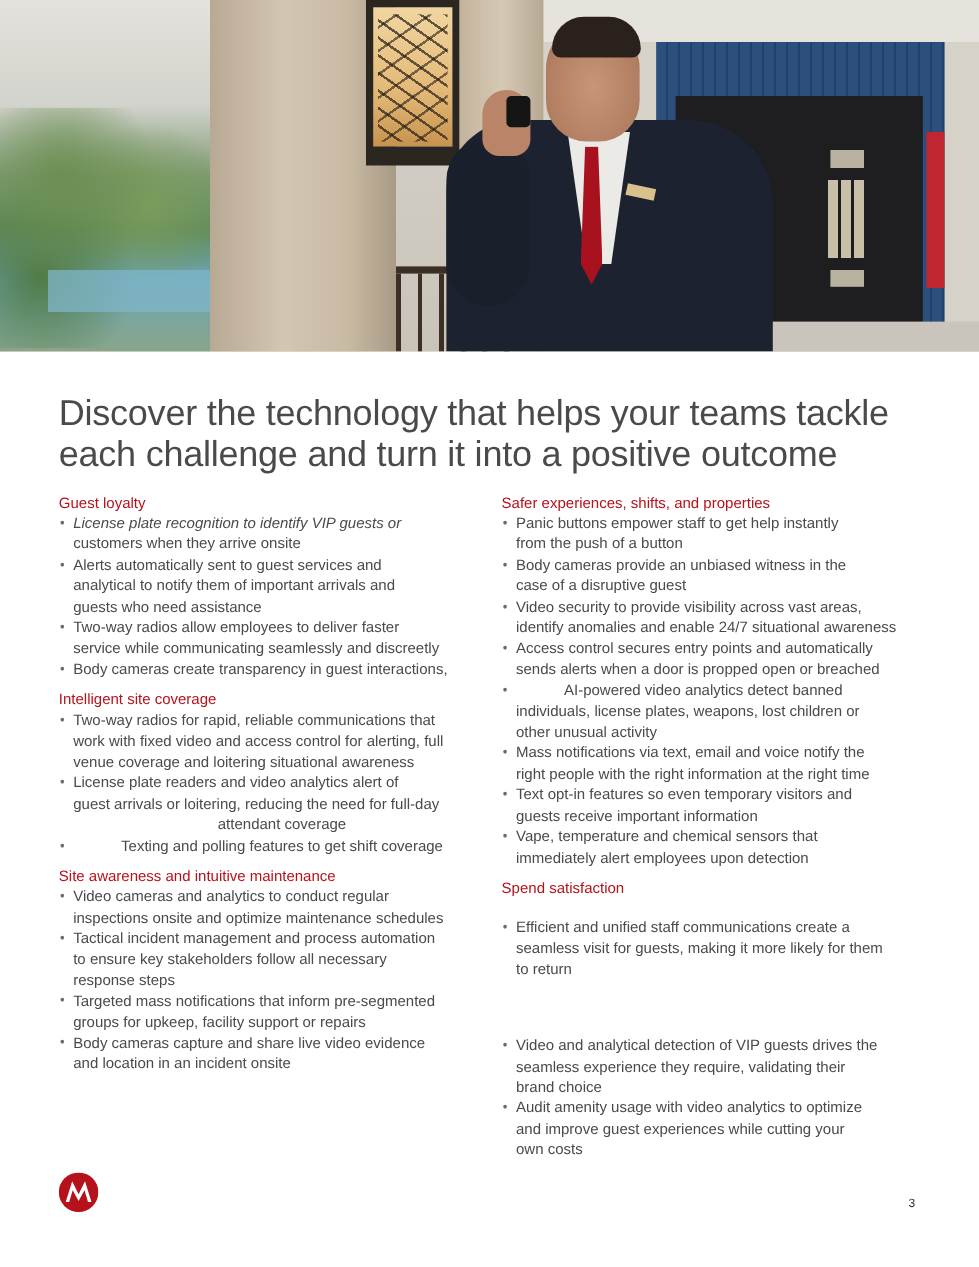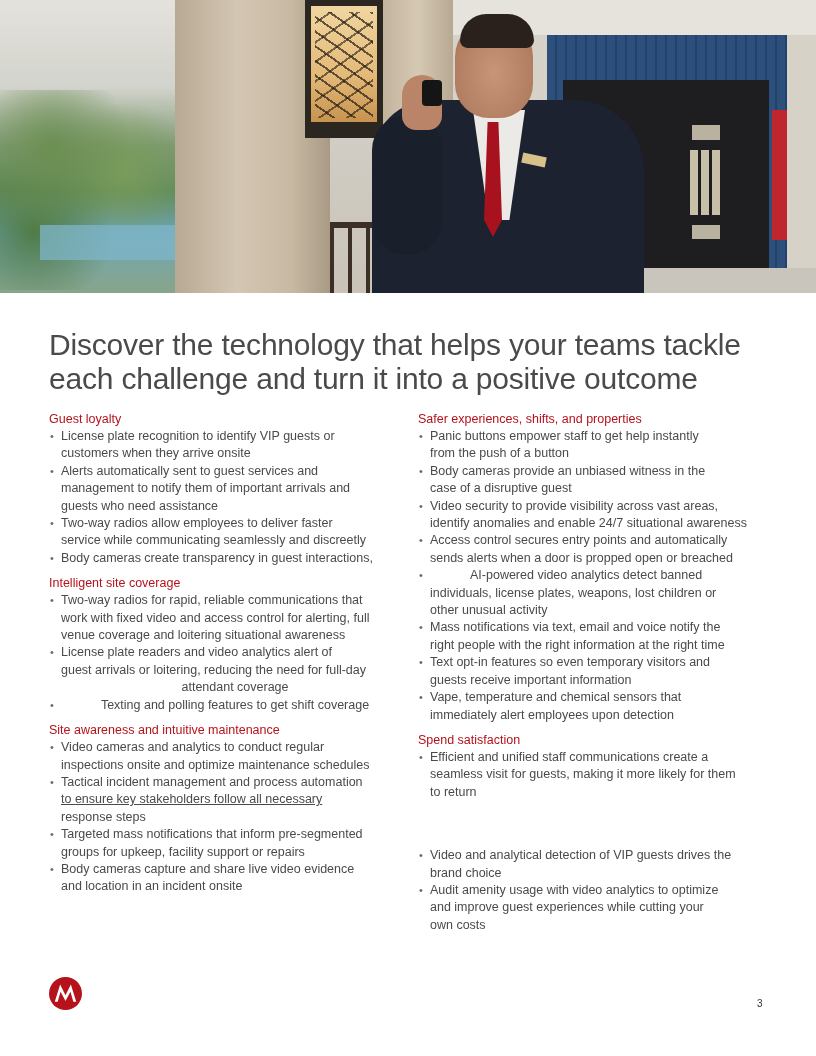--- a/index.html
+++ b/index.html
@@ -112,27 +112,27 @@
 </div>
 
 <h1 class="title">Discover the technology that helps your teams tackle each challenge and turn it into a positive outcome</h1>
 
 <div class="col left" id="left-col">
     <div class="section">
       <div class="section-heading">Guest loyalty</div>
       <ul>
         <li>
           <span class="bullet">•</span>
-          <span style="display: block;">License plate recognition to identify VIP guests or</span>
+          <span style="display: block; font-style: italic;">License plate recognition to identify VIP guests or</span>
           <span style="display: block;">customers when they arrive onsite</span>
         </li>
         <li>
           <span class="bullet">•</span>
           <span style="display: block;">Alerts automatically sent to guest services and</span>
-          <span style="display: block;">management to notify them of important arrivals and</span>
+          <span style="display: block;">analytical to notify them of important arrivals and</span>
           <span style="display: block;">guests who need assistance</span>
         </li>
         <li>
           <span class="bullet">•</span>
           <span style="display: block;">Two-way radios allow employees to deliver faster</span>
           <span style="display: block;">service while communicating seamlessly and discreetly</span>
         </li>
         <li>
           <span class="bullet">•</span>
           <span style="display: block;">Body cameras create transparency in guest interactions,</span>
@@ -164,21 +164,21 @@
       <div class="section-heading">Site awareness and intuitive maintenance</div>
       <ul>
         <li>
           <span class="bullet">•</span>
           <span style="display: block;">Video cameras and analytics to conduct regular</span>
           <span style="display: block;">inspections onsite and optimize maintenance schedules</span>
         </li>
         <li>
           <span class="bullet">•</span>
           <span style="display: block;">Tactical incident management and process automation</span>
-          <span style="display: block; text-decoration: underline;">to ensure key stakeholders follow all necessary</span>
+          <span style="display: block;">to ensure key stakeholders follow all necessary</span>
           <span style="display: block;">response steps</span>
         </li>
         <li>
           <span class="bullet">•</span>
           <span style="display: block;">Targeted mass notifications that inform pre-segmented</span>
           <span style="display: block;">groups for upkeep, facility support or repairs</span>
         </li>
         <li>
           <span class="bullet">•</span>
           <span style="display: block;">Body cameras capture and share live video evidence</span>
@@ -232,27 +232,28 @@
           <span style="display: block;">Vape, temperature and chemical sensors that</span>
           <span style="display: block;">immediately alert employees upon detection</span>
         </li>
       </ul>
     </div>
     <div class="section">
       <div class="section-heading">Spend satisfaction</div>
       <ul>
         <li>
           <span class="bullet">•</span>
-          <span style="display: block;">Efficient and unified staff communications create a</span>
+          <span style="display: block; margin-top: 16px;">Efficient and unified staff communications create a</span>
           <span style="display: block;">seamless visit for guests, making it more likely for them</span>
           <span style="display: block;">to return</span>
         </li>
         <li>
           <span class="bullet">•</span>
           <span style="display: block; margin-top: 46px;">Video and analytical detection of VIP guests drives the</span>
+          <span style="display: block;">seamless experience they require, validating their</span>
           <span style="display: block;">brand choice</span>
         </li>
         <li>
           <span class="bullet">•</span>
           <span style="display: block;">Audit amenity usage with video analytics to optimize</span>
           <span style="display: block;">and improve guest experiences while cutting your</span>
           <span style="display: block;">own costs</span>
         </li>
       </ul>
     </div>

